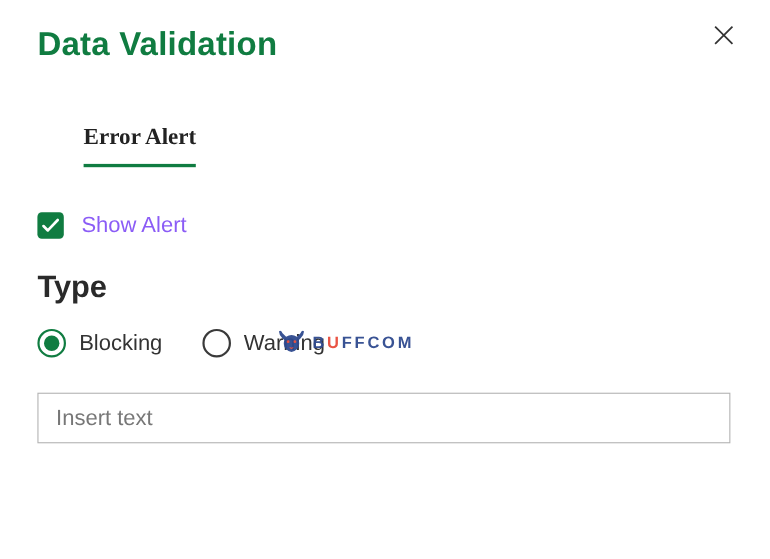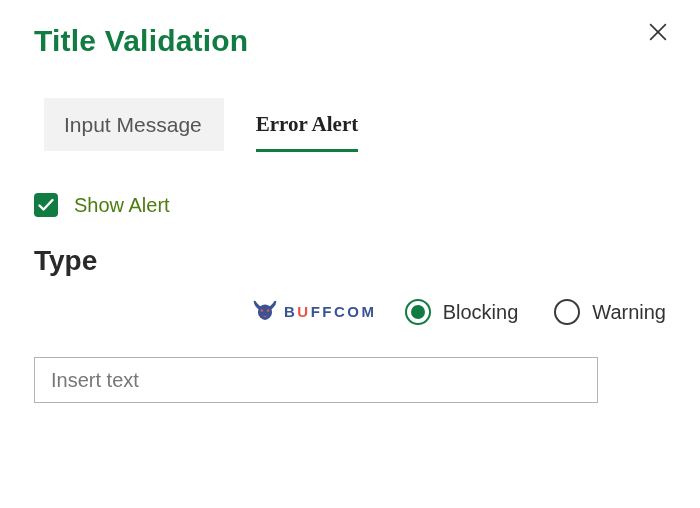--- a/index.html
+++ b/index.html
@@ -69,53 +69,52 @@
     margin-bottom: 28px;
   }
   .checkbox {
     width: 24px; height: 24px;
     border-radius: 4px;
     background: #107c41;
     display: flex; align-items: center; justify-content: center;
     cursor: pointer;
   }
   .checkbox svg { width: 16px; height: 14px; }
-  .check-label { font-size: 20px; color: #4d7c0f; }
+  .check-label { font-size: 20px; color: #8b5cf6; }
 
   .field-label {
     font-size: 28px;
     font-weight: 600;
     color: #2a2a2a;
     margin-bottom: 22px;
     margin-top: 6px;
   }
 
   .radio-row {
     display: flex; align-items: center; gap: 36px;
     margin-bottom: 32px;
-    justify-content: flex-end;
   }
   .radio-option { display: flex; align-items: center; gap: 12px; cursor: pointer; }
   .radio-outer {
     width: 26px; height: 26px;
     border: 2px solid #3a3a3a;
     border-radius: 50%;
     display: flex; align-items: center; justify-content: center;
     background: #fff;
   }
   .radio-outer.selected { border-color: #107c41; }
   .radio-inner {
     width: 14px; height: 14px;
     border-radius: 50%;
     background: #107c41;
   }
   .radio-label { font-size: 20px; color: #333; }
 
   .text-input {
-    width: 564px;
+    width: 630px;
     height: 46px;
     border: 1px solid #b3b3b3;
     padding: 0 16px;
     font-size: 20px;
     color: #666;
     font-family: inherit;
     outline: none;
     background: #fff;
   }
   .text-input::placeholder { color: #777; }
@@ -143,24 +142,23 @@
 
 <div class="pane">
 
   <div class="close-btn">
     <svg viewBox="0 0 16 16" fill="none" stroke="#333" stroke-width="1.4">
       <line x1="1" y1="1" x2="15" y2="15"></line>
       <line x1="15" y1="1" x2="1" y2="15"></line>
     </svg>
   </div>
 
-  <div class="title">Title Validation</div>
+  <div class="title">Data Validation</div>
 
   <div class="tabs">
-    <div class="tab tab-input">Input Message</div>
     <div class="tab tab-error">Error Alert</div>
   </div>
 
   <div class="section">
 
     <div class="check-row">
       <div class="checkbox">
         <svg viewBox="0 0 16 14" fill="none" stroke="#fff" stroke-width="2.4" stroke-linecap="round" stroke-linejoin="round">
           <polyline points="1.5,7.5 5.5,11.5 14.5,2"></polyline>
         </svg>

